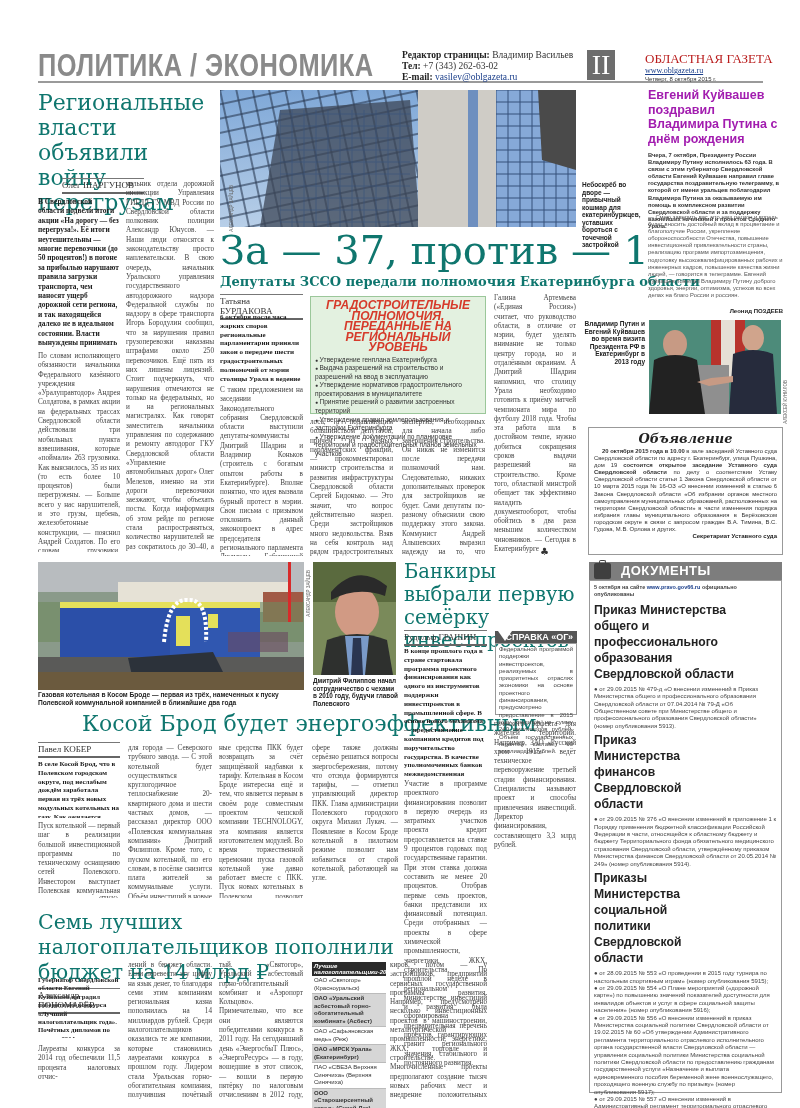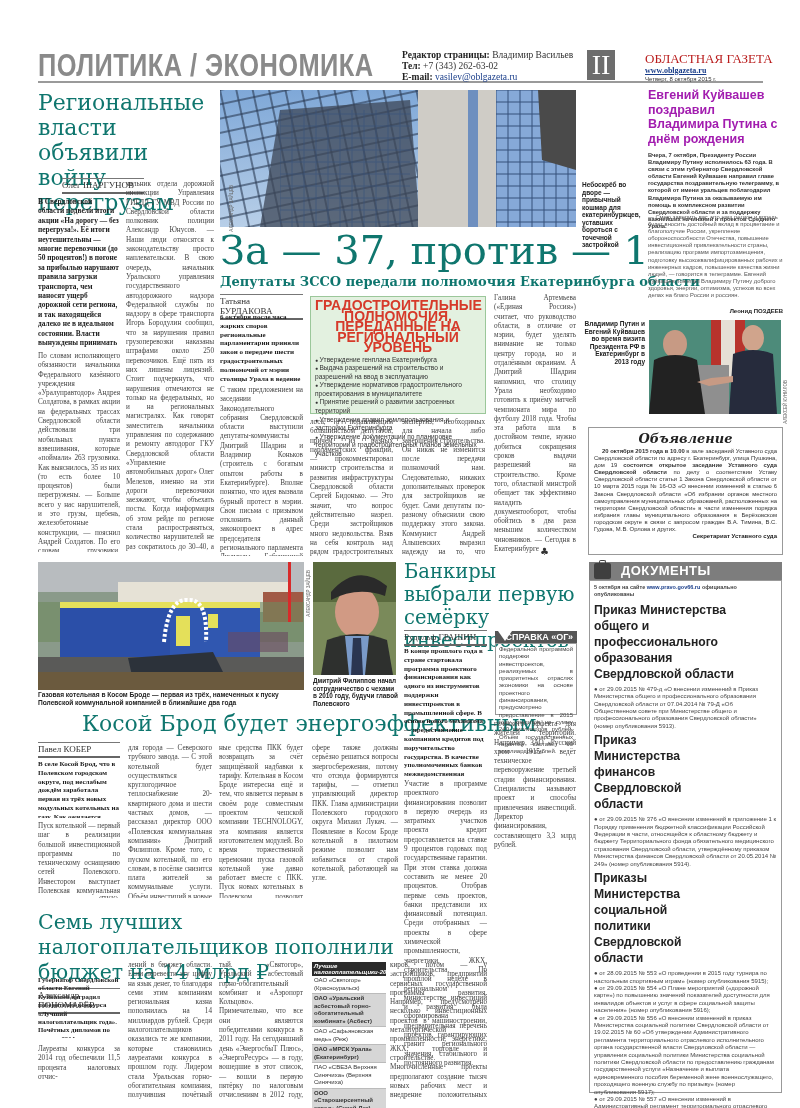--- a/index.html
+++ b/index.html
@@ -6,21 +6,21 @@
 html,body{width:800px;height:1108px;background:#fff;overflow:hidden}
 body{position:relative;font-family:"DejaVu Serif",serif;color:#222}
 .abs{position:absolute}
 .hdr-title{left:38px;top:48px;font-family:"Liberation Sans",sans-serif;font-weight:bold;font-size:31px;color:#8a8a8a;letter-spacing:0.5px;transform:scaleX(0.82);transform-origin:left top;white-space:nowrap}
 .hdr-line{left:38px;top:81px;width:725px;height:2px;background:#9a9a9a}
 .hdr-editor{left:402px;top:50px;font-family:"Liberation Serif",serif;font-size:9.5px;line-height:11px;color:#333}
 .hdr-editor b{color:#222}
 .hdr-editor a{color:#1a3e8a;}
 .roman{left:587px;top:50px;width:28px;height:30px;background:#6d6d6d;color:#fff;font-family:"Liberation Serif",serif;font-size:28px;line-height:30px;text-align:center}
 .paper{left:645px;top:51px;font-family:"Liberation Serif",serif;font-size:13px;color:#b91c1c}
-.paper-url{left:645px;top:66px;font-family:"Liberation Serif",serif;font-size:8px;color:#1a3e8a;font-weight:bold;text-decoration:underline}
+.paper-url{left:645px;top:66px;font-family:"Liberation Serif",serif;font-size:8px;color:#1a3e8a;font-weight:normal;text-decoration:underline}
 .paper-date{left:645px;top:76px;font-family:"Liberation Sans",sans-serif;font-size:6px;color:#333}
 .h-big{font-family:"DejaVu Serif",serif;color:#0f766e;line-height:1.08}
 .byline{font-family:"Liberation Serif",serif;font-size:9px;color:#333;border-top:1px solid #777;border-bottom:2px solid #666;padding:1px 0 2px}
 .lead{font-family:"Liberation Serif",serif;font-weight:bold;font-size:8px;line-height:10px;color:#222}
 .body{font-family:"Liberation Serif",serif;font-size:7.2px;line-height:9.3px;color:#444;text-align:justify;overflow:hidden}
 .cap{font-family:"Liberation Sans",sans-serif;font-weight:bold;font-size:7.5px;line-height:9px;color:#222}
 .photo{overflow:hidden}
 .box-green{background:#e3f1e0;border:1px solid #9bc79a}
 .ad{border:1px solid #999;background:#fff}
 .docs-box{border:1px solid #999}
@@ -88,21 +88,21 @@
 <div class="abs h-big" style="left:220px;top:228px;font-size:40px;line-height:44px;white-space:nowrap;">За — 37, против — 1</div>
 <div class="abs h-big" style="left:220px;top:274px;font-size:13px;line-height:16px;white-space:nowrap;color:#0f766e;font-weight:bold;">Депутаты ЗССО передали полномочия Екатеринбурга области</div>
 <div class="abs byline" style="left:220px;top:294px;width:83px;">Татьяна БУРДАКОВА</div>
 <div class="abs lead" style="left:220px;top:313px;width:83px;height:70px;overflow:hidden;font-size:7px;line-height:8.8px;">6 октября после часа жарких споров региональные парламентарии приняли закон о передаче шести градостроительных полномочий от мэрии столицы Урала в ведение областной власти на шесть предстоящих лет.</div>
 <div class="abs body" style="left:220px;top:386px;width:83px;height:170px;">С таким предложением на заседании Законодательного собрания Свердловской области выступили депутаты-коммунисты Дмитрий Шадрин и Владимир Коньков (строитель с богатым опытом работы в Екатеринбурге). Вполне понятно, что идея вызвала бурный протест в мэрии. Свои письма с призывом отклонить данный законопроект в адрес председателя регионального парламента Людмилы Бабушкиной направили и глава Екатеринбурга Евгений Ройзман, и глава администрации города Александр Якоб. Однако 37 депутатов из 44 присутствовавших на тот момент в зале проголосовали за принятие такого закона. Против высказался только один парламентарий — Евгений Артюх. — Я считаю очень показательным тот факт, что закон принят не с перевесом в 1-2 го-</div>
 <div class="abs body" style="left:310px;top:418px;width:83px;height:138px;">лоса, а подавляющим большинством депутатов, причём из разных парламентских фракций, — прокомментировал министр строительства и развития инфраструктуры Свердловской области Сергей Бидонько. — Это значит, что вопрос действительно назрел. Среди застройщиков много недовольства. Взяв на себя контроль над рядом градостроительных полномочий, мы обещаем обеспечить равный доступ всех строительных компаний к возможностям для развития своего бизнеса в городе. Хочу подчеркнуть, что грядущие перемены вовсе не означают, что как-то ужесточится контроль над самими застройщиками. Есть чёткий перечень</div>
 <div class="abs body" style="left:402px;top:418px;width:83px;height:138px;">экспертиз, необходимых для начала либо завершения строительства. Он никак не изменится после передачи полномочий нам. Следовательно, никаких дополнительных проверок для застройщиков не будет. Сами депутаты по-разному объяснили свою поддержку этого закона. Коммунист Андрей Альшевских выразил надежду на то, что областная власть наконец-то прекратит точечную застройку в Екатеринбурге. — С этой проблемой сталкиваются все депутаты, которые регулярно встречаются с горожанами. Нужно наводить порядок, — поддержал коллегу справедливоросс Дмитрий Ионин.</div>
 <div class="abs body" style="left:494px;top:294px;width:82px;height:262px;">Галина Артемьева («Единая Россия») считает, что руководство области, в отличие от мэрии, будет уделять внимание не только центру города, но и отдалённым окраинам. А Дмитрий Шадрин напомнил, что столицу Урала необходимо готовить к приёму матчей чемпионата мира по футболу 2018 года. Чтобы эта работа шла в достойном темпе, нужно добиться сокращения сроков выдачи разрешений на строительство. Кроме того, областной минстрой обещает так эффективно наладить документооборот, чтобы обойтись в два раза меньшим количеством чиновников. — Сегодня в Екатеринбурге градостроительными вопросами занимается 216 человек (половина в мэрии и столько же — в двух муниципальных учреждениях). А мы считаем, что для исполнения той же задачи потребуется около ста человек, — сказал Сергей Бидонько. — Средний Урал в этом смысле не уникален. Подобные региональные законы уже приняты в многих регионах России, например, в Московской, Ленинградской, Саратовской и Орловской областях, — пояснил Владимир Коньков.</div>
 
 <div class="abs box-green" style="left:310px;top:296px;width:176px;height:118px;padding:3px 4px;">
-  <div style="font-family:'Liberation Sans',sans-serif;font-weight:bold;font-size:14px;line-height:10.5px;color:#d63a2a;text-align:center;">ГРАДОСТРОИТЕЛЬНЫЕ ПОЛНОМОЧИЯ, ПЕРЕДАННЫЕ НА РЕГИОНАЛЬНЫЙ УРОВЕНЬ</div>
+  <div style="font-family:'Liberation Sans',sans-serif;font-weight:bold;font-size:12px;line-height:10.5px;color:#d63a2a;text-align:center;font-style:italic;">ГРАДОСТРОИТЕЛЬНЫЕ ПОЛНОМОЧИЯ, ПЕРЕДАННЫЕ НА РЕГИОНАЛЬНЫЙ УРОВЕНЬ</div>
   <ul class="bullet-list" style="margin-top:3px;">
     <li>Утверждение генплана Екатеринбурга</li>
     <li>Выдача разрешений на строительство и разрешений на ввод в эксплуатацию</li>
     <li>Утверждение нормативов градостроительного проектирования в муниципалитете</li>
     <li>Принятие решений о развитии застроенных территорий</li>
     <li>Утверждение правил землепользования и застройки Екатеринбурга</li>
     <li>Утверждение документации по планировке территории и градостроительных планов земельных участков</li>
   </ul>
 </div>
 

